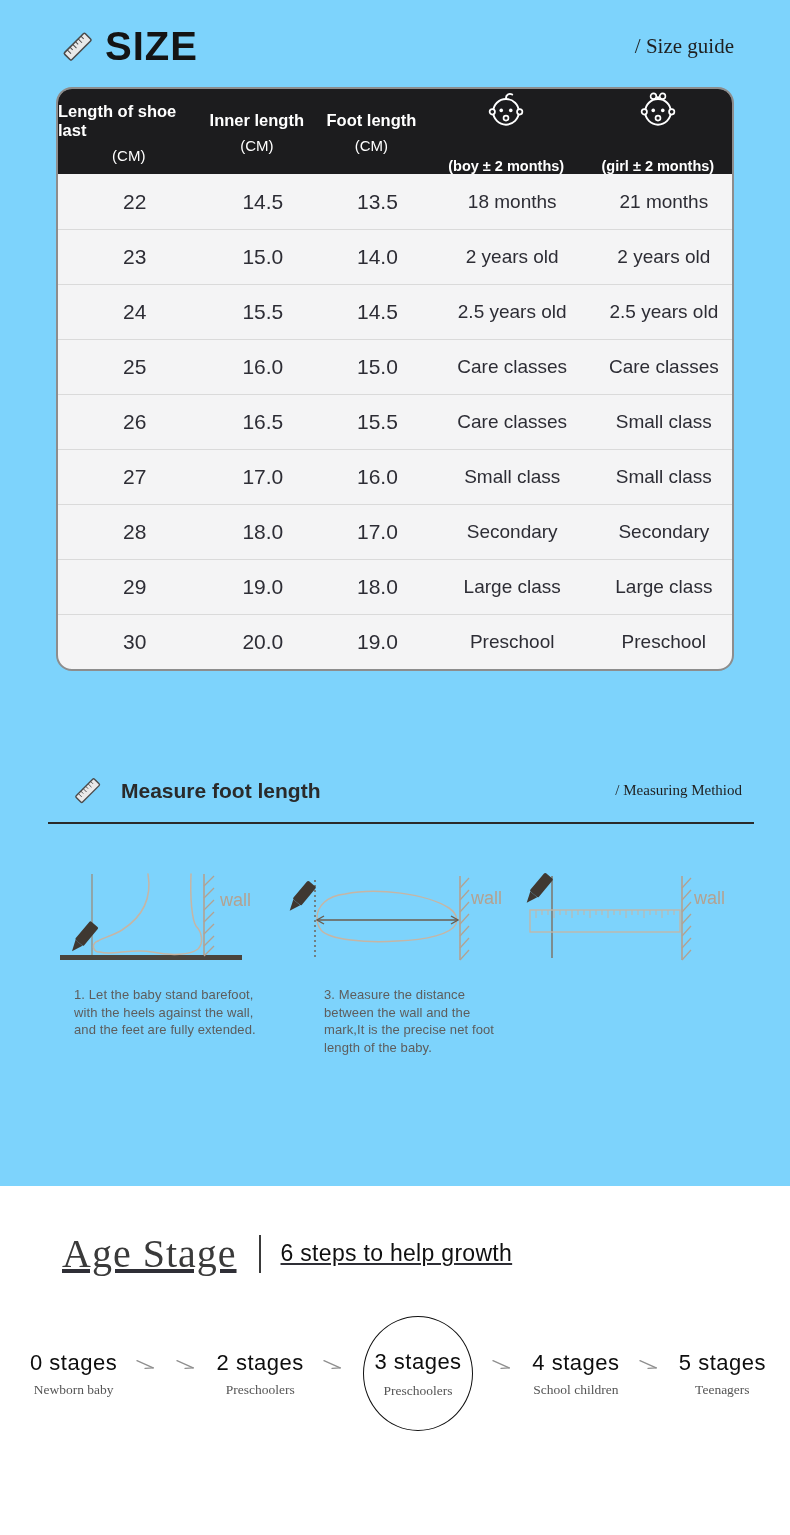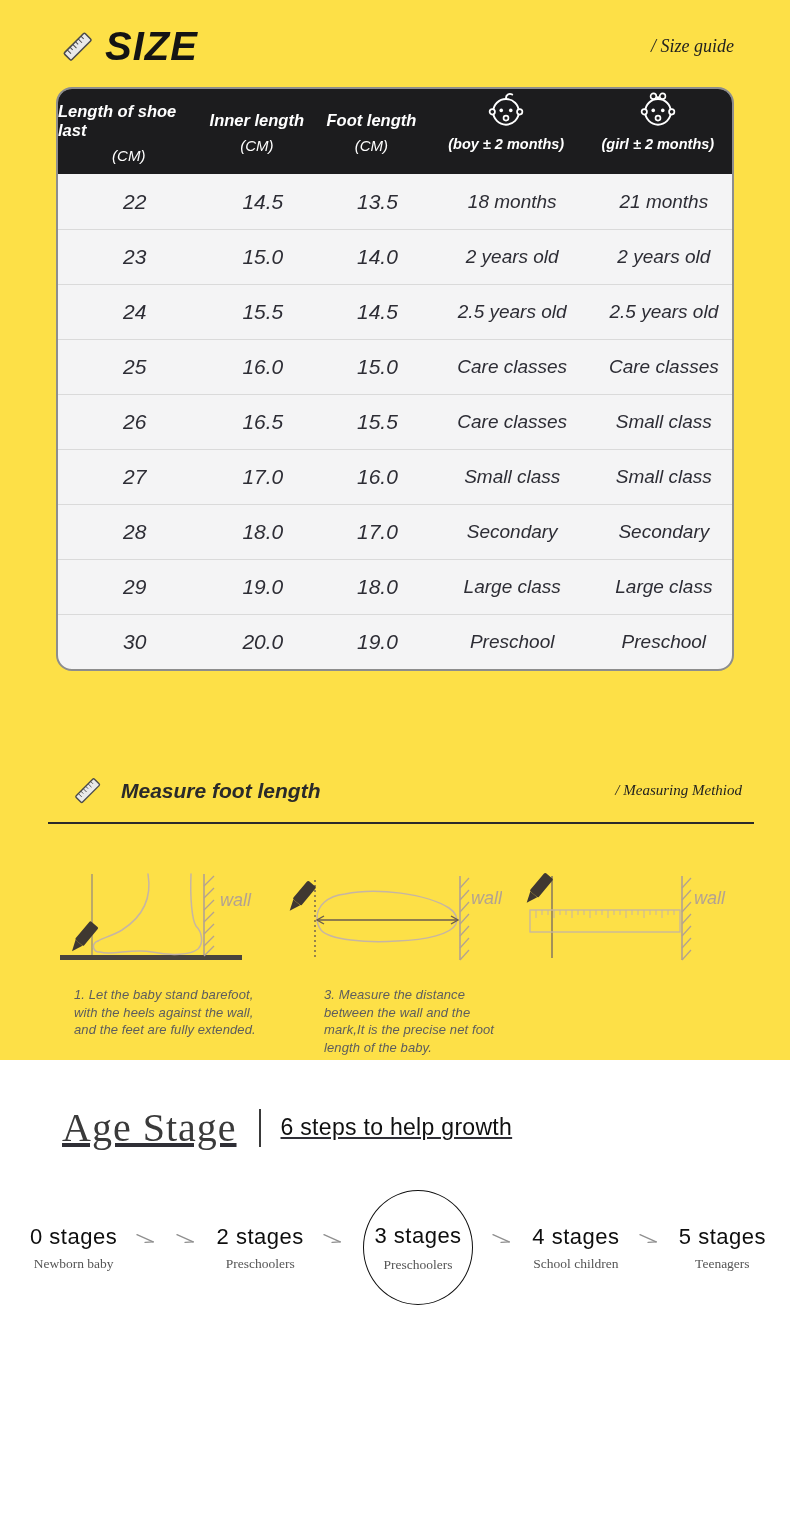--- a/index.html
+++ b/index.html
@@ -5,34 +5,34 @@
   * { margin: 0; padding: 0; box-sizing: border-box; }
   html, body { width: 790px; }
   body {
     font-family: "Liberation Sans", sans-serif;
     background: #ffffff;
     color: #2f2f36;
   }
   .page { width: 790px; height: 1535px; overflow: hidden; }
 
   
-  .top-section { background: #fde047; height: 1060px; overflow: hidden; font-style: italic; }
+  .top-section { background: #7dd3fc; height: 1186px; overflow: hidden; }
 
   .section-header {
     display: flex; align-items: center;
     margin: 24px 56px 0 60px;
   }
   .ruler-wrap { margin-right: 10px; display: flex; align-items: center; }
   .size-title {
     font-size: 40px; font-weight: 800; letter-spacing: 1px; color: #141414;
   }
   .guide-label {
     margin-left: auto;
     font-family: "Liberation Serif", serif;
-    font-size: 18px; color: #1f1f1f;
+    font-size: 21px; color: #1f1f1f;
   }
 
   
   .size-table {
     margin: 18px 56px 0;
     border: 2px solid #8d8d8d;
     border-radius: 16px;
     overflow: hidden;
     background: #f4f4f5;
   }
@@ -42,22 +42,22 @@
     grid-template-columns: 21% 17% 17% 23% 22%;
     height: 85px;
   }
   .th-text {
     display: flex; flex-direction: column; justify-content: center;
     align-items: center; gap: 7px; color: #fff; padding-top: 2px;
   }
   .th-title { font-size: 16.5px; font-weight: 700; }
   .th-unit  { font-size: 15px; font-weight: 400; }
   .th-icon {
-    display: flex; flex-direction: column; justify-content: flex-start;
-    align-items: center; color: #fff; padding-bottom: 9px; gap: 3px;
+    display: flex; flex-direction: column; justify-content: space-between;
+    align-items: center; color: #fff; gap: 3px;
   }
   .th-caption { font-size: 14.5px; font-weight: 700; }
 
   .size-row {
     display: grid;
     grid-template-columns: 21% 17% 17% 23% 22%;
     height: 55px;
     align-items: center;
   }
   .size-row + .size-row { border-top: 1px solid #dadada; }

